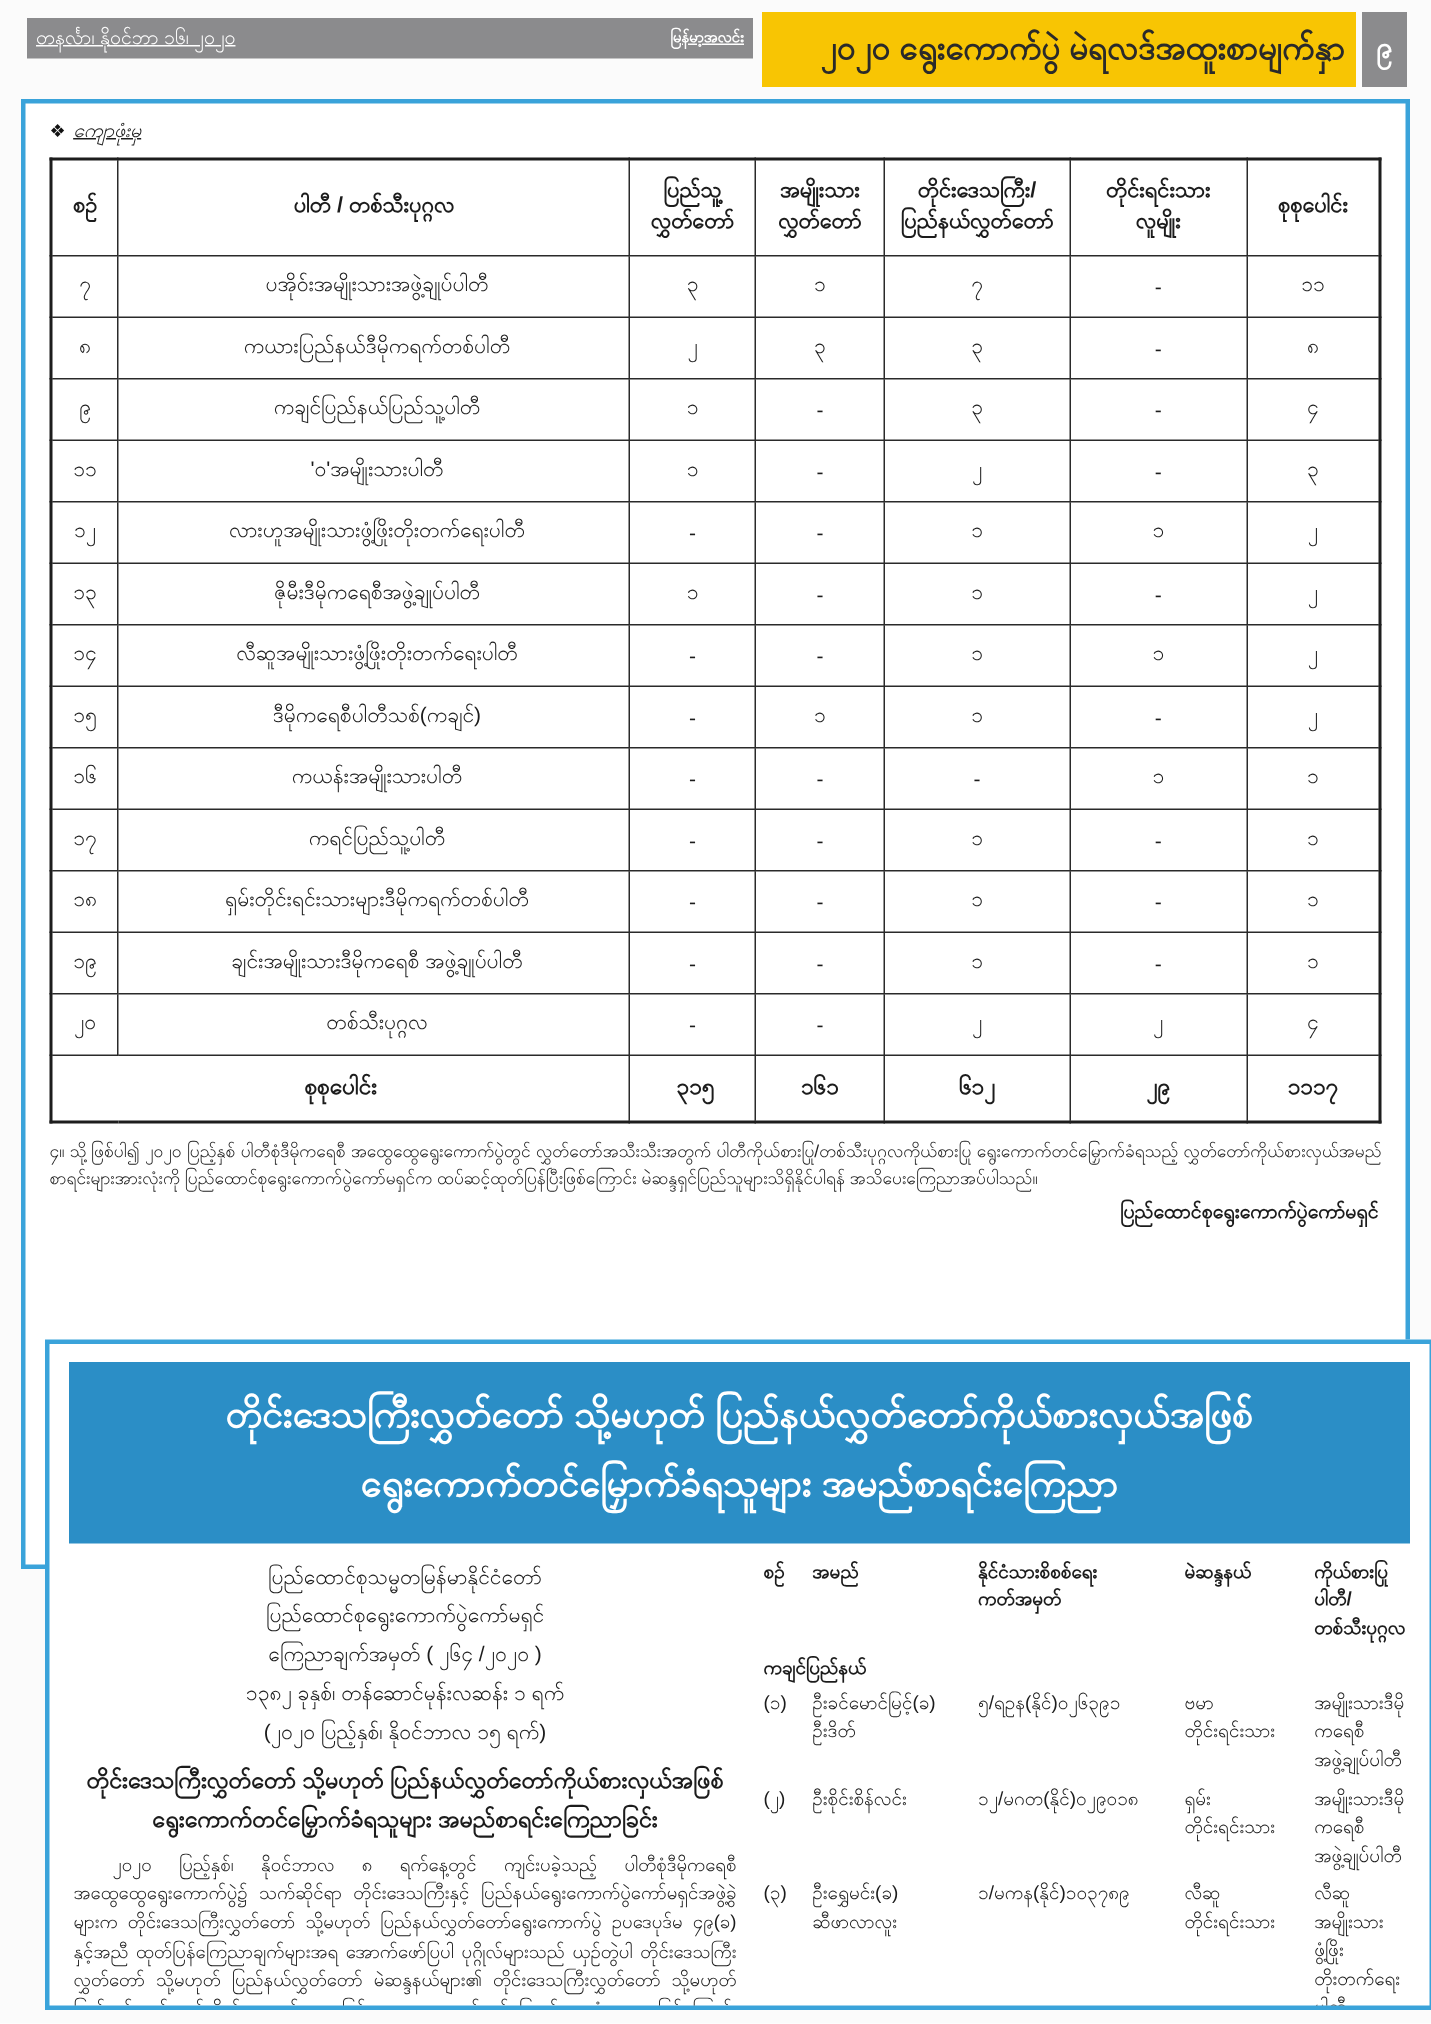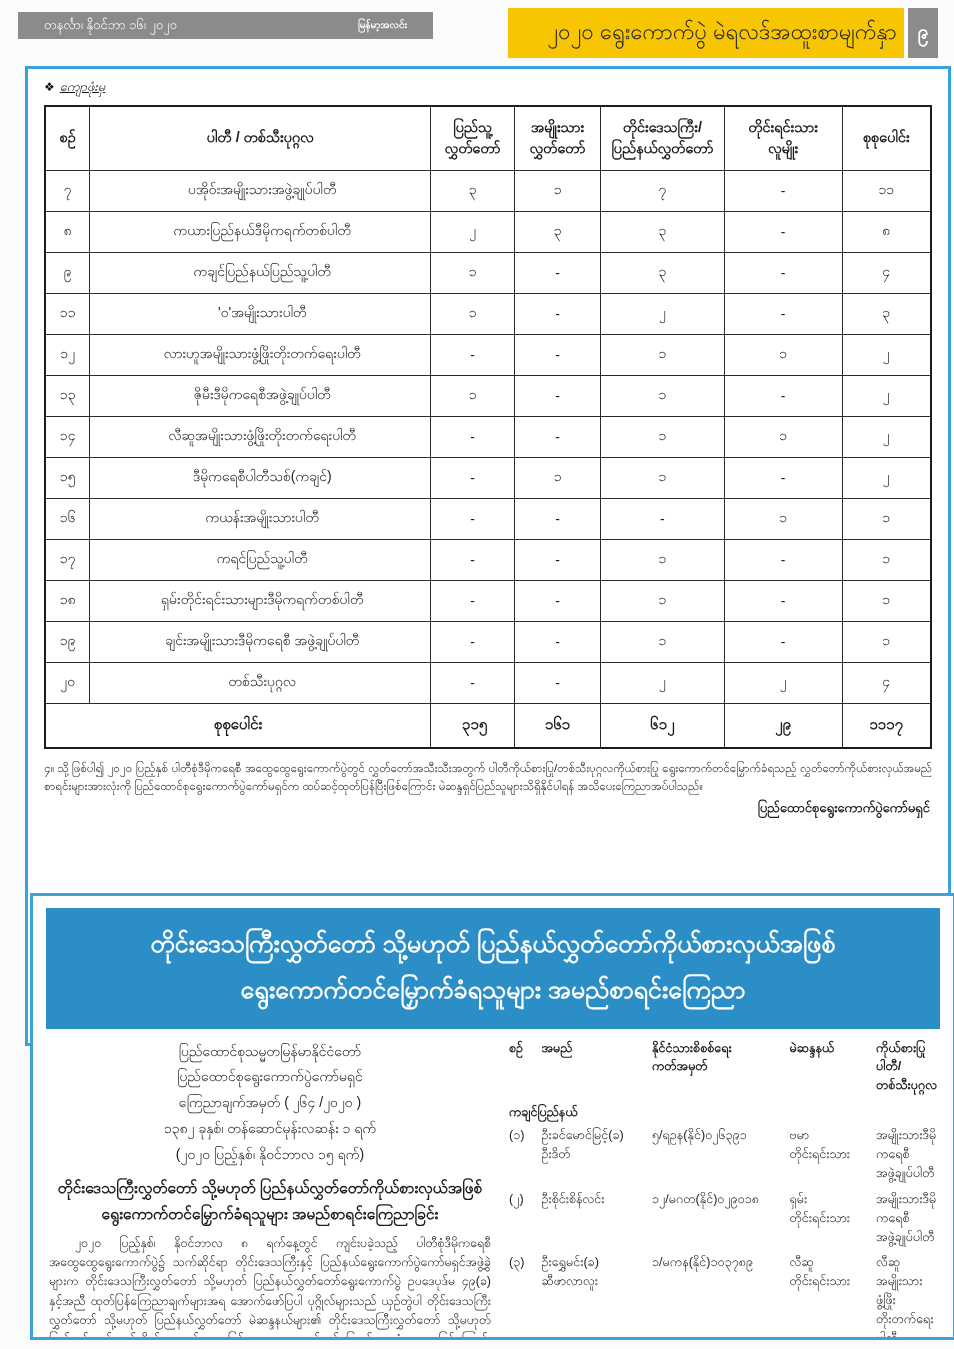--- a/index.html
+++ b/index.html
@@ -6,38 +6,38 @@
   html,body { margin:0; padding:0; }
   body {
     width:954px; height:1349px; position:relative;
     background:#fbfbfb;
     font-family:"Liberation Sans", sans-serif;
     color:#1c1c1c;
   }
   
   .masthead { position:absolute; top:8px; left:18px; width:920px; height:52px; }
   .date-bar {
-    position:absolute; left:0; top:4px; width:415px; height:27px;
+    position:absolute; left:0; top:4px; width:484px; height:27px;
     background:#8b8b8d; color:#fff; display:flex; align-items:center;
-    justify-content:space-between; padding:0 26px; font-size:13px;
+    justify-content:space-between; padding:0 6px; font-size:13px;text-decoration:underline;
   }
   .paper-name { font-weight:bold; font-size:10px; }
   .special-banner {
     position:absolute; left:490px; top:0; width:396px; height:50px;
     background:#f8c503; color:#2a2a2a; display:flex; align-items:center; justify-content:center;
-    font-weight:normal; font-size:22px; white-space:nowrap;padding-left:32px;
+    font-weight:bold; font-size:22px; white-space:nowrap;padding-left:32px;
   }
   .page-no {
     position:absolute; left:890px; top:0; width:30px; height:50px;
     background:#8b8b8d; color:#fff; display:flex; align-items:center; justify-content:center;
     font-size:19px; font-weight:bold;
   }
   
   .main-box {
-    position:absolute; left:25px; top:66px; width:926px; height:980px;
+    position:absolute; left:14px; top:66px; width:926px; height:980px;
     border:3px solid #3aa3da; background:#fff; overflow:hidden;
   }
   .continued { margin:9px 0 0 16px; font-size:13px; font-style:italic; }
   .continued .label { text-decoration:underline; }
   .bullet { font-style:normal; font-size:12px; margin-right:5px; color:#111; }
   table.results {
     border-collapse:collapse; margin:8px auto 0 auto; width:888px;
     border:2px solid #1d1d1d; font-size:14px;
   }
   table.results th, table.results td { border:1px solid #2a2a2a; padding:2px 6px; }

